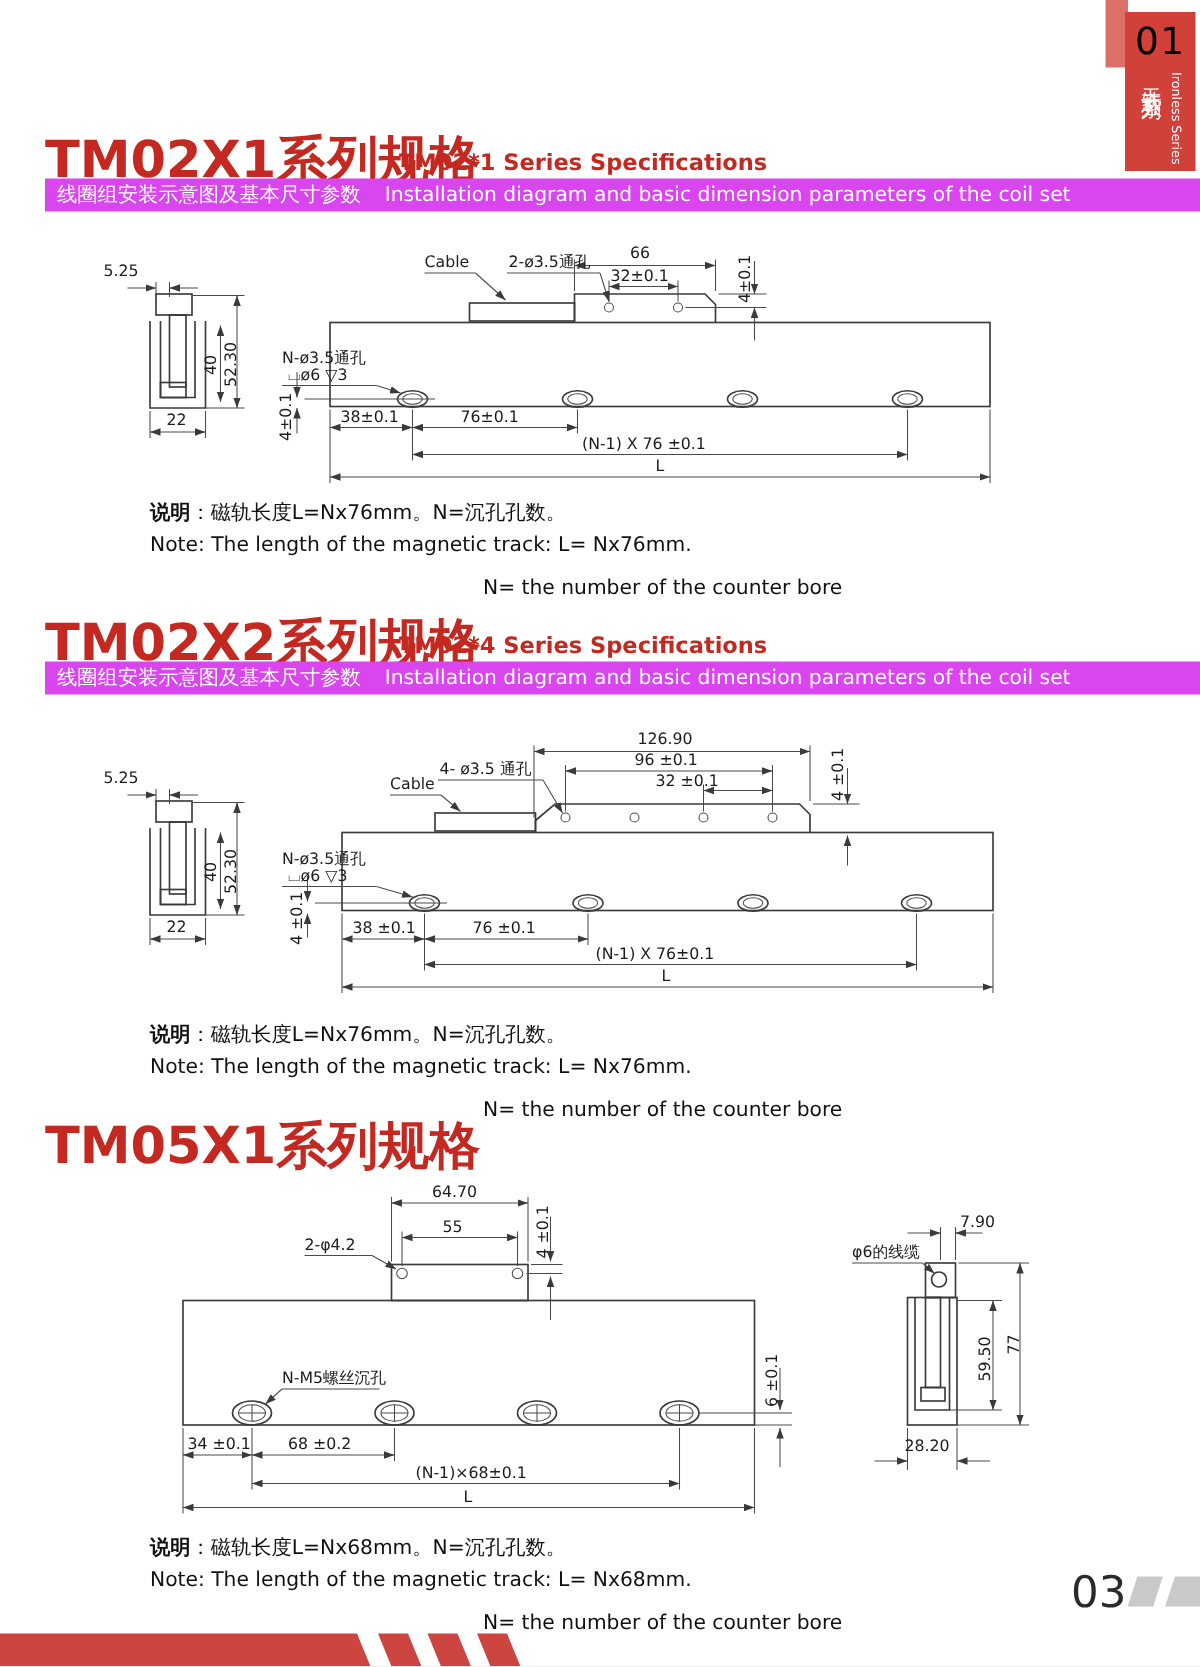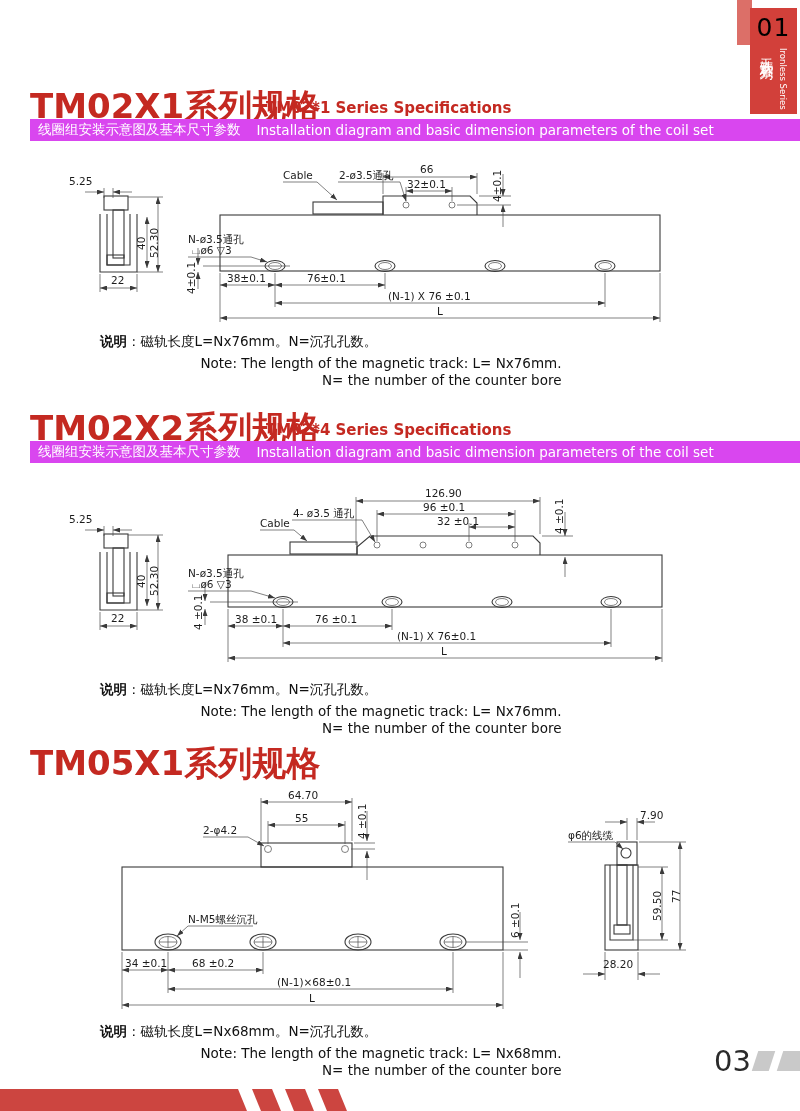--- a/index.html
+++ b/index.html
@@ -9,22 +9,22 @@
   .sec-sub{position:absolute;color:#c42921;font-weight:bold;font-size:15px;white-space:pre;}
   .banner{position:absolute;left:30px;width:800px;height:22px;background:#d946ef;color:#fff;
           font-size:13.5px;display:flex;align-items:center;gap:16px;padding-left:8px;box-sizing:border-box;white-space:nowrap;}
   .draw{position:absolute;}
   .draw svg{position:absolute;left:0;top:0;}
   .dlabel{position:absolute;font-size:10.5px;color:#1c1c1c;white-space:nowrap;line-height:1.05;}
   .vdim{transform:rotate(-90deg);transform-origin:left top;}
   .note{position:absolute;left:100px;color:#111;}
   .note .l1{font-size:13.5px;}
   .note .nb{font-weight:bold;margin-top:24px;}
-  .note .l2{font-size:13.5px;margin-top:4px;text-align:right;}
-  .note .l3{font-size:13.5px;margin-top:1px;margin-left:222px;}
+  .note .l2{font-size:13.5px;margin-top:4px;}
+  .note .l3{font-size:13.5px;margin-top:13px;margin-left:222px;}
   .side-light{position:absolute;left:737px;top:0;width:15px;height:45px;background:#dc6f68;}
   .side-tab{position:absolute;left:750px;top:8px;width:47px;height:106px;background:#d2403a;}
   .side-num{position:absolute;left:0;top:5px;width:100%;text-align:center;color:#000000;font-size:25px;letter-spacing:1px;}
   .side-cn{position:absolute;left:8px;top:40px;color:#fff;font-size:13.5px;writing-mode:vertical-rl;letter-spacing:2px;}
   .side-en{position:absolute;left:28px;top:40px;color:#fff;font-size:8.5px;writing-mode:vertical-rl;}
   .page-num{position:absolute;left:714px;top:1044px;font-size:29px;color:#2a2a2a;}
   .gstripe{position:absolute;top:1051px;height:20px;background:#c9c9c9;transform:skewX(-18deg);}
   .ol{fill:none;stroke:#3a3a3a;stroke-width:1.1;}
   .tl{fill:none;stroke:#4a4a4a;stroke-width:0.7;}
 </style>

